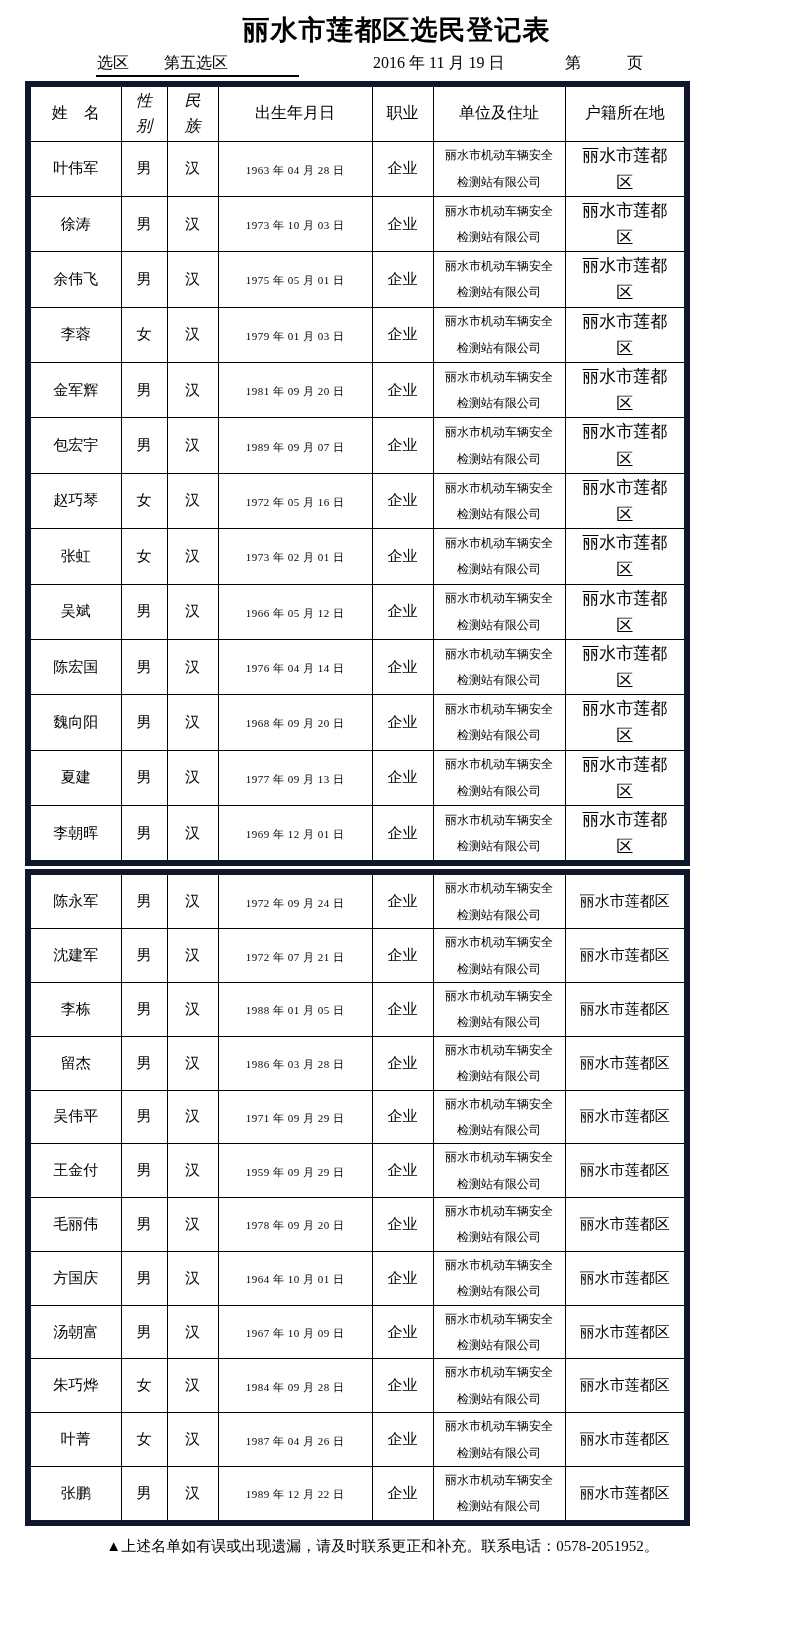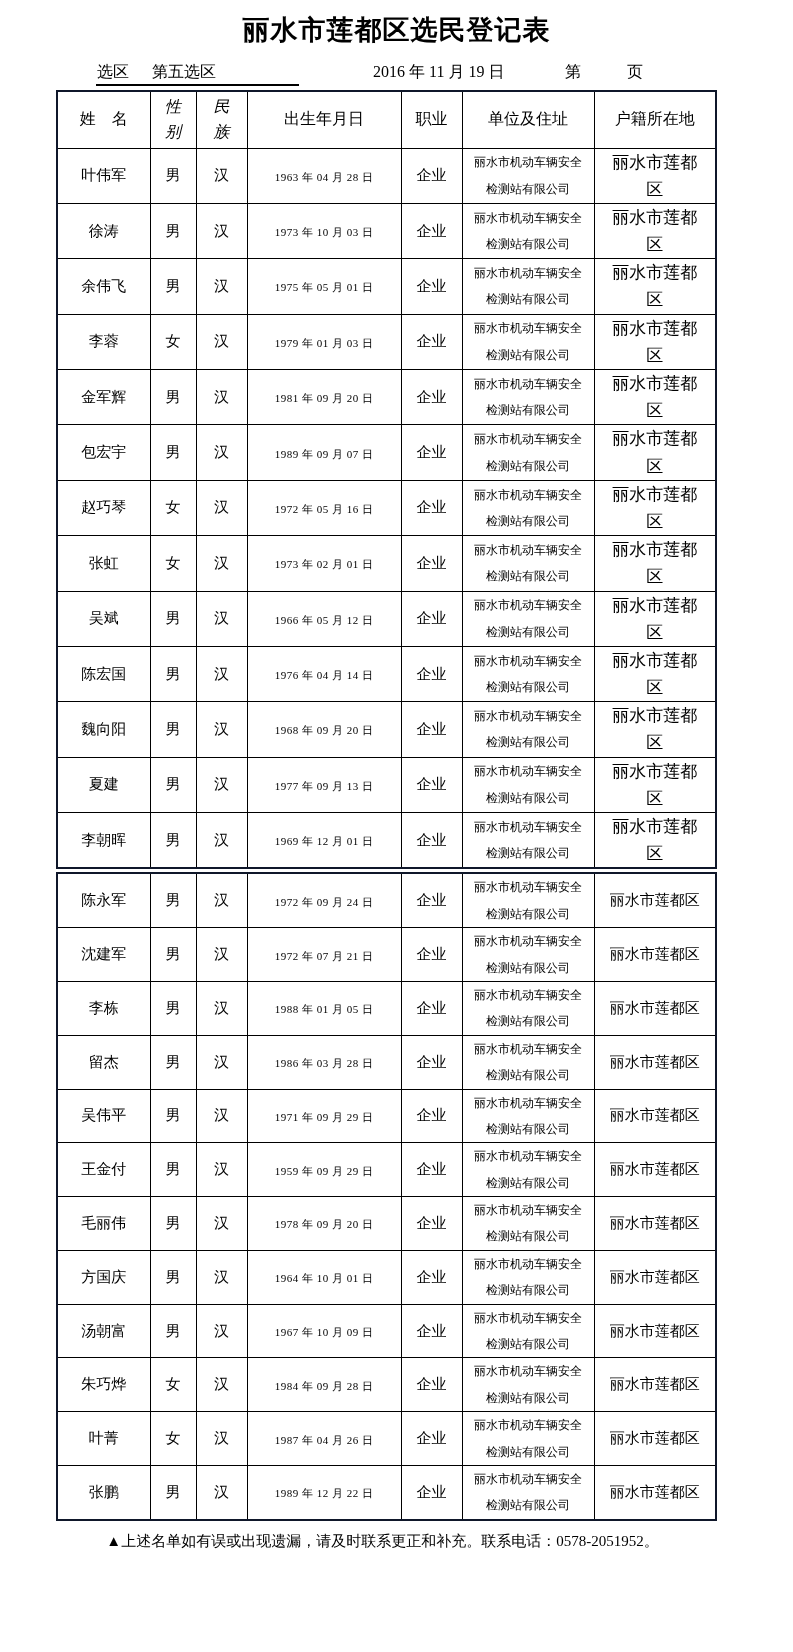--- a/index.html
+++ b/index.html
@@ -21,44 +21,44 @@
     padding-top: 14px;
     text-align: center;
     font-size: 27px;
     line-height: 32px;
     font-weight: bold;
     letter-spacing: 1px;
   }
   .info-line {
     position: relative;
     height: 26px;
-    margin-top: 16px;
+    margin-top: 7px;
     font-size: 16px;
     text-decoration: underline;
   }
   .il-underline {
     position: absolute;
     left: 96px;
     top: 0;
     width: 203px;
     height: 22px;
     border-bottom: 2px solid #000;
   }
   .il-precinct-label { position: absolute; left: 97px;  top: 0; }
-  .il-precinct-value { position: absolute; left: 152px; top: 0; }
+  .il-precinct-value { position: absolute; left: 164px; top: 0; }
   .il-date           { position: absolute; left: 373px; top: 0; }
   .il-page-prefix    { position: absolute; left: 565px; top: 0; }
   .il-page-suffix    { position: absolute; left: 627px; top: 0; }
 
   table.reg-table {
     border-collapse: collapse;
     table-layout: fixed;
     width: 659px;
-    margin-left: 56px;
-    border: 2px solid #0f172a;
+    margin-left: 25px;
+    border: 6px solid #0f172a;
   }
   table.section-0 { margin-top: 2px; }
   table.section-1 { margin-top: 3px; }
   .reg-table th, .reg-table td {
     border: 1px solid #000;
     padding: 0;
     text-align: center;
     vertical-align: middle;
     font-weight: normal;
     overflow: hidden;

